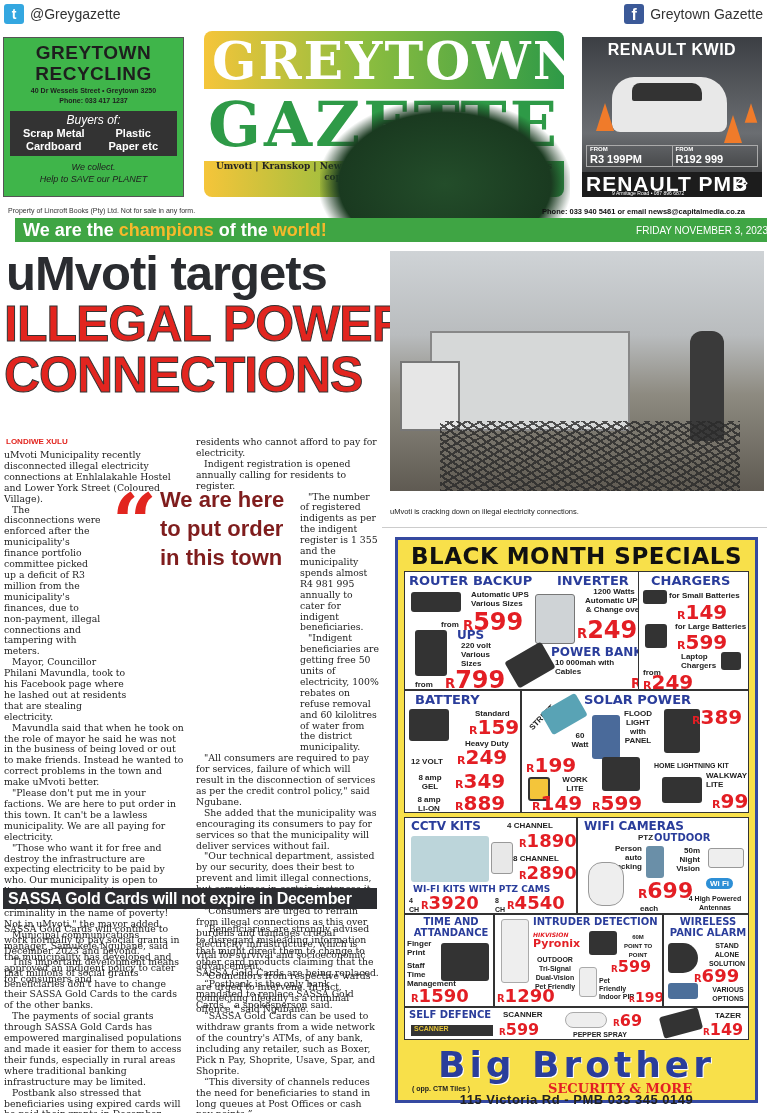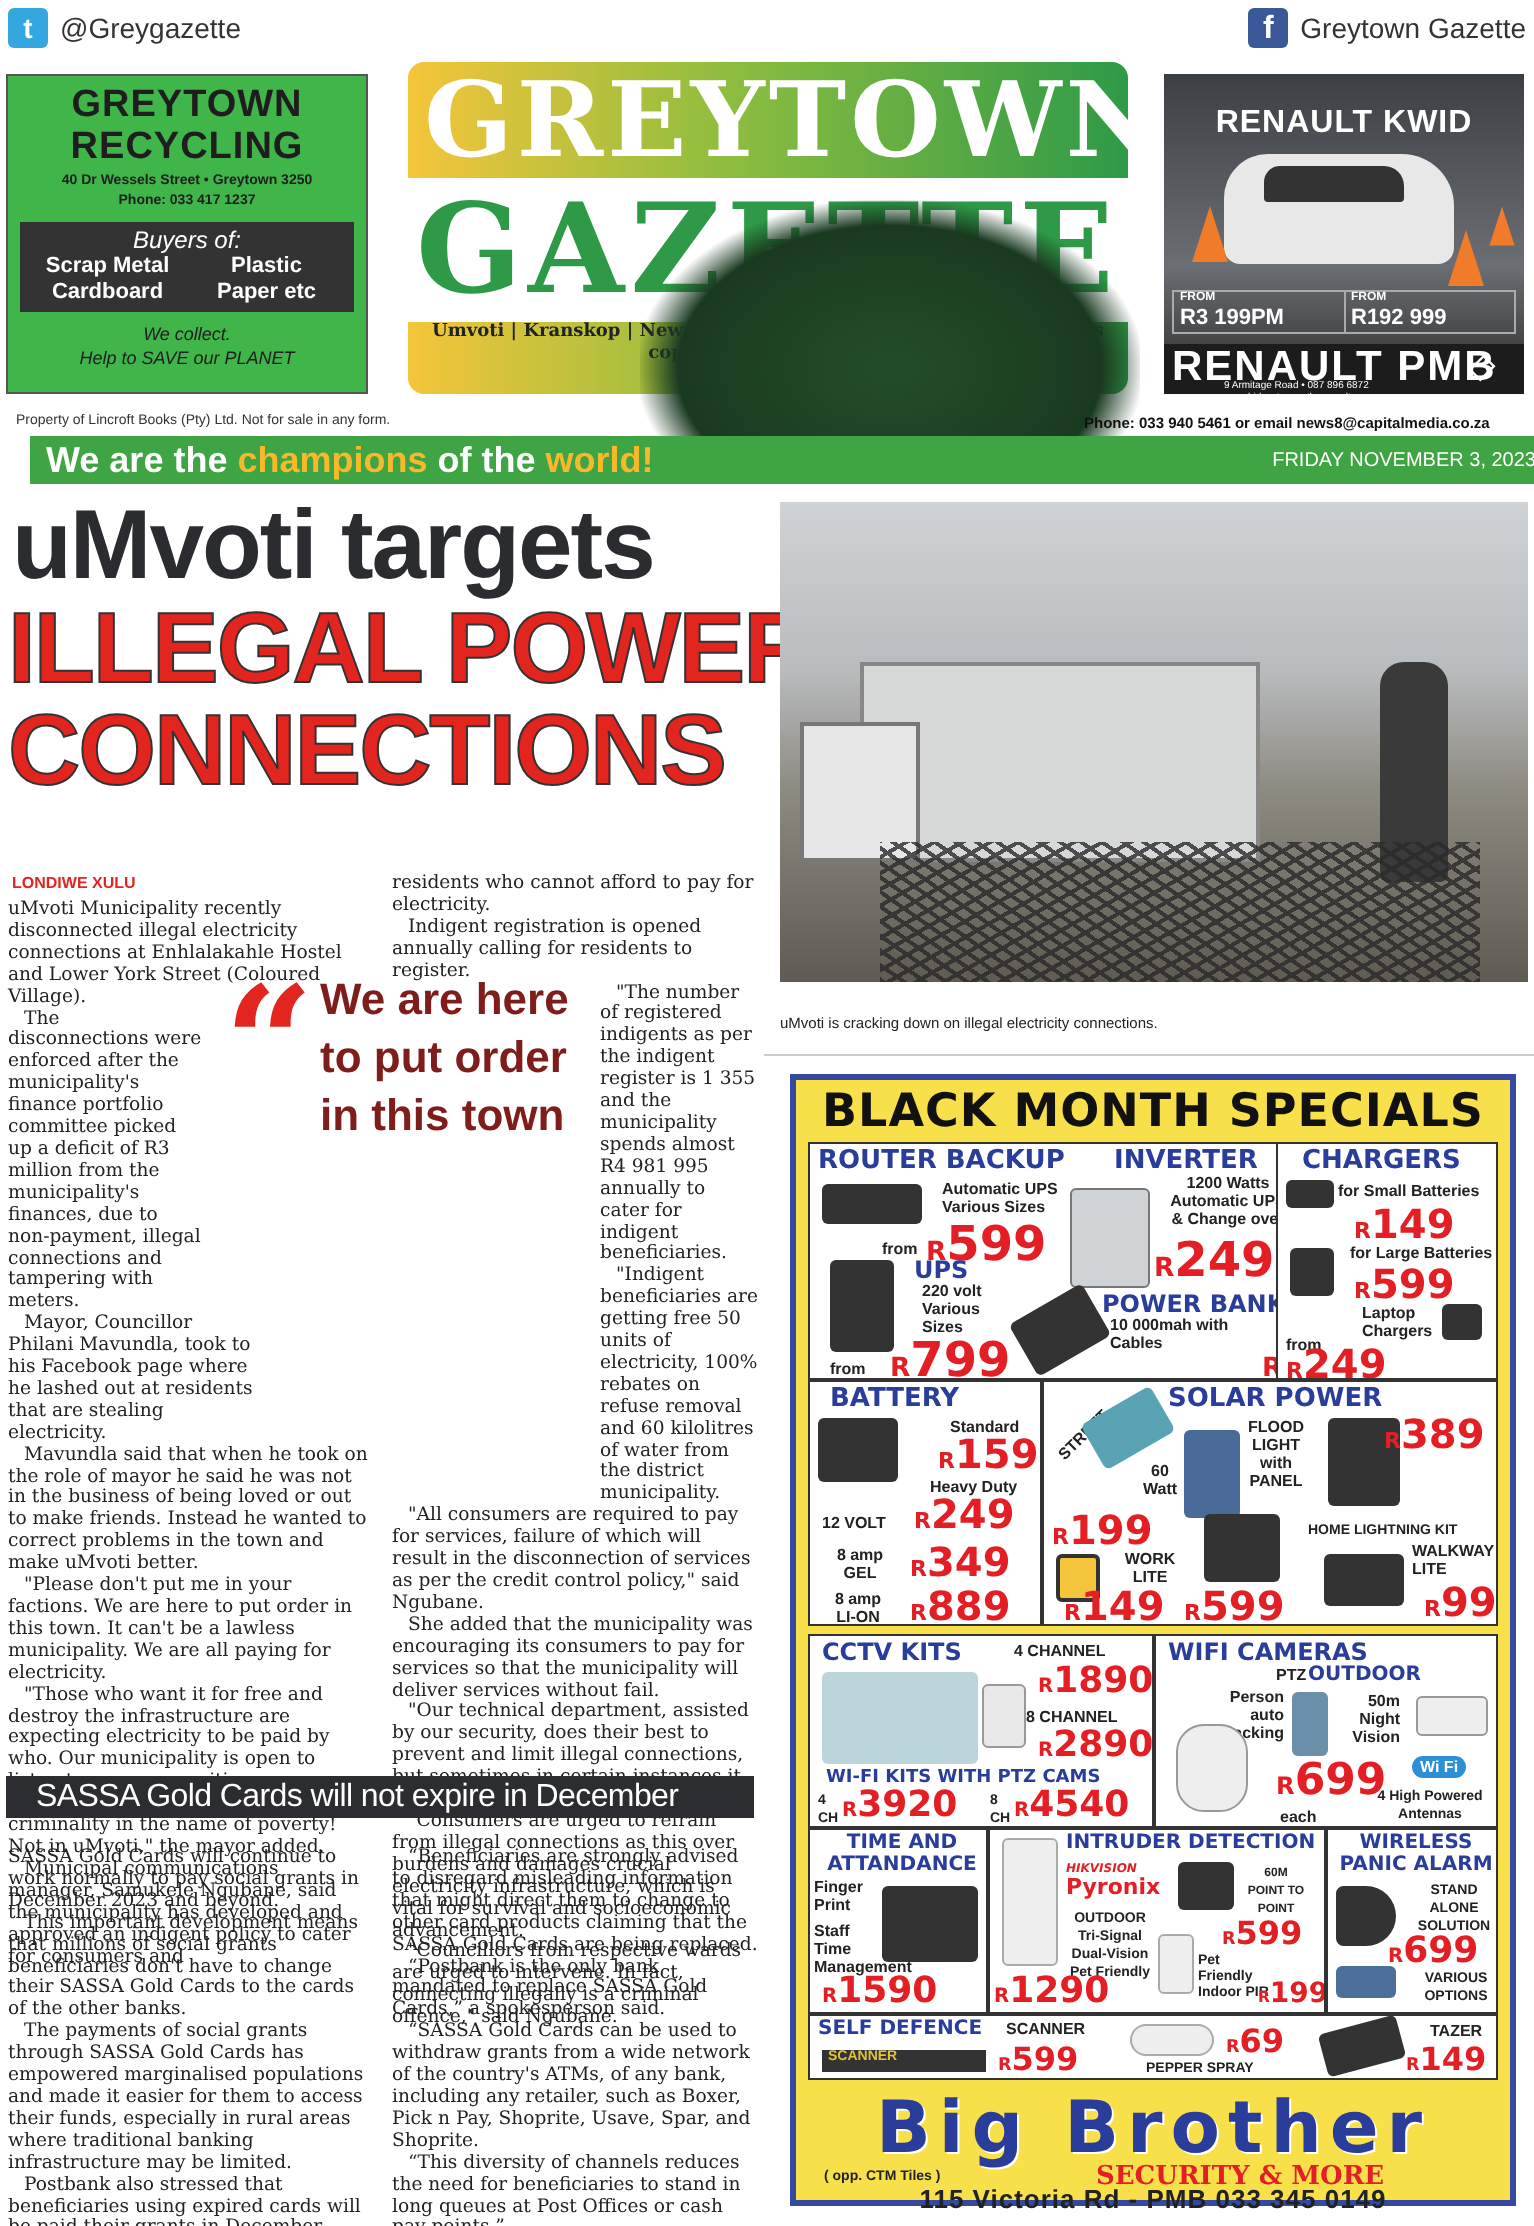--- a/index.html
+++ b/index.html
@@ -22,21 +22,21 @@
 .recy .wc{font-style:italic;font-size:9px;margin-top:5px;line-height:12px}
 
 .mast{left:204px;top:31px;width:360px;height:166px;border-radius:8px;background:linear-gradient(90deg,#f5c53a,#8cbd3f 45%,#2e9a47)}
 .mast .gt{position:absolute;left:8px;top:2px;width:344px;text-align:center;font-family:"DejaVu Serif",serif;font-weight:bold;font-size:52px;color:#fff;letter-spacing:2px;line-height:56px}
 .mast .gz{position:absolute;left:0;top:58px;width:360px;height:72px;background:#fff;text-align:center;font-family:"DejaVu Serif",serif;font-weight:bold;font-size:62px;color:#2e9a47;letter-spacing:3px;line-height:72px}
 .mast .tag{position:absolute;left:0;top:130px;width:360px;text-align:center;font-family:"DejaVu Serif",serif;font-weight:bold;font-size:9px;color:#222;line-height:11px}
 .mast .tag2{position:absolute;left:0;top:141px;width:360px;text-align:center;font-family:"DejaVu Serif",serif;font-weight:bold;font-size:9px;color:#222}
 .players{left:320px;top:100px;width:250px;height:140px;background:radial-gradient(ellipse at 50% 60%,#234d2a 0%,#1a3a20 60%,transparent 72%)}
 
 .ren{left:582px;top:37px;width:180px;height:160px;background:linear-gradient(#3c3f44,#6b6e72 60%,#2a2a2a);color:#fff}
-.ren .t{text-align:center;font-size:16px;font-weight:bold;margin-top:16px;letter-spacing:.5px}
+.ren .t{text-align:center;font-size:16px;font-weight:bold;margin-top:4px;letter-spacing:.5px}
 .ren .car{position:absolute;left:30px;top:40px;width:115px;height:55px;background:#e8e8e8;border-radius:22px 26px 8px 8px}
 .ren .car:after{content:"";position:absolute;left:20px;top:6px;width:70px;height:18px;background:#333;border-radius:8px 10px 2px 2px}
 .ren .cone{position:absolute;width:0;height:0;border-left:9px solid transparent;border-right:9px solid transparent;border-bottom:28px solid #f07b2a}
 .ren .fr{position:absolute;left:4px;top:108px;width:172px;height:22px;border:1px solid #aaa;display:flex}
 .ren .fr div{flex:1;padding-left:3px;font-size:6px;font-weight:bold;line-height:7px}
 .ren .fr b{display:block;font-size:11px;line-height:13px}
 .ren .pmb{position:absolute;left:0;top:135px;width:180px;height:25px;background:#1c1c1c}
 .ren .pmb .n{position:absolute;left:4px;top:0;font-size:21px;font-weight:bold;letter-spacing:1px}
 .ren .pmb .a{position:absolute;left:30px;top:18px;font-size:5px}
 .ren .logo{position:absolute;right:14px;top:3px;width:14px;height:18px;border:2px solid #fff;transform:rotate(45deg) scale(.6)}
@@ -63,21 +63,21 @@
 .pull .qt{position:absolute;left:48px;top:0;font-size:22px;font-weight:700;color:#7f1d1d;line-height:29px;width:140px}
 
 .photo{left:390px;top:251px;width:374px;height:240px;background:linear-gradient(180deg,#cfd3d6 0%,#b9bcbe 35%,#8d8a80 60%,#5f5a52 100%);overflow:hidden}
 .photo .truck{position:absolute;left:40px;top:80px;width:200px;height:100px;background:#d6d8d8;border:2px solid #888}
 .photo .cab{position:absolute;left:10px;top:110px;width:60px;height:70px;background:#e6e6e6;border:2px solid #777}
 .photo .wire{position:absolute;left:50px;top:170px;width:300px;height:70px;background:repeating-linear-gradient(35deg,#2a2a2a 0 2px,transparent 2px 6px),repeating-linear-gradient(-30deg,#2a2a2a 0 2px,transparent 2px 7px);opacity:.8}
 .photo .p1{position:absolute;left:300px;top:80px;width:34px;height:110px;background:#3a3a3a;border-radius:12px 12px 4px 4px}
 .caption{left:390px;top:507px;font-size:7.5px;color:#222}
 .hr{left:382px;top:527px;width:385px;height:1px;background:#ccc}
 
-.sassa-h{left:3px;top:888px;width:374px;height:21px;background:#2c2d31;color:#fff;font-weight:normal;font-size:16px;line-height:21px;padding-left:15px;letter-spacing:-.3px}
+.sassa-h{left:3px;top:888px;width:374px;height:21px;background:#2c2d31;color:#fff;font-weight:bold;font-size:16px;line-height:21px;padding-left:5px;letter-spacing:-.3px}
 .scol1{left:4px;top:924px;width:182px}
 .scol2{left:196px;top:924px;width:183px}
 
 .ad{left:395px;top:537px;width:363px;height:566px;background:#f8e04a;border:3px solid #3549a0}
 .ad .title{position:absolute;left:0;top:3px;width:357px;text-align:center;font-size:23px;font-weight:900;color:#111;letter-spacing:.5px;font-family:"DejaVu Sans",sans-serif}
 .cell{position:absolute;background:#fff;border:1px solid #333;overflow:hidden}
 .blue{color:#2a3d9b;font-weight:900;font-family:"DejaVu Sans",sans-serif}
 .red{color:#e31e24;font-weight:900;font-family:"DejaVu Sans",sans-serif}
 .sm{font-size:8px;font-weight:bold;color:#222;line-height:9px}
 .R{font-size:.55em}

